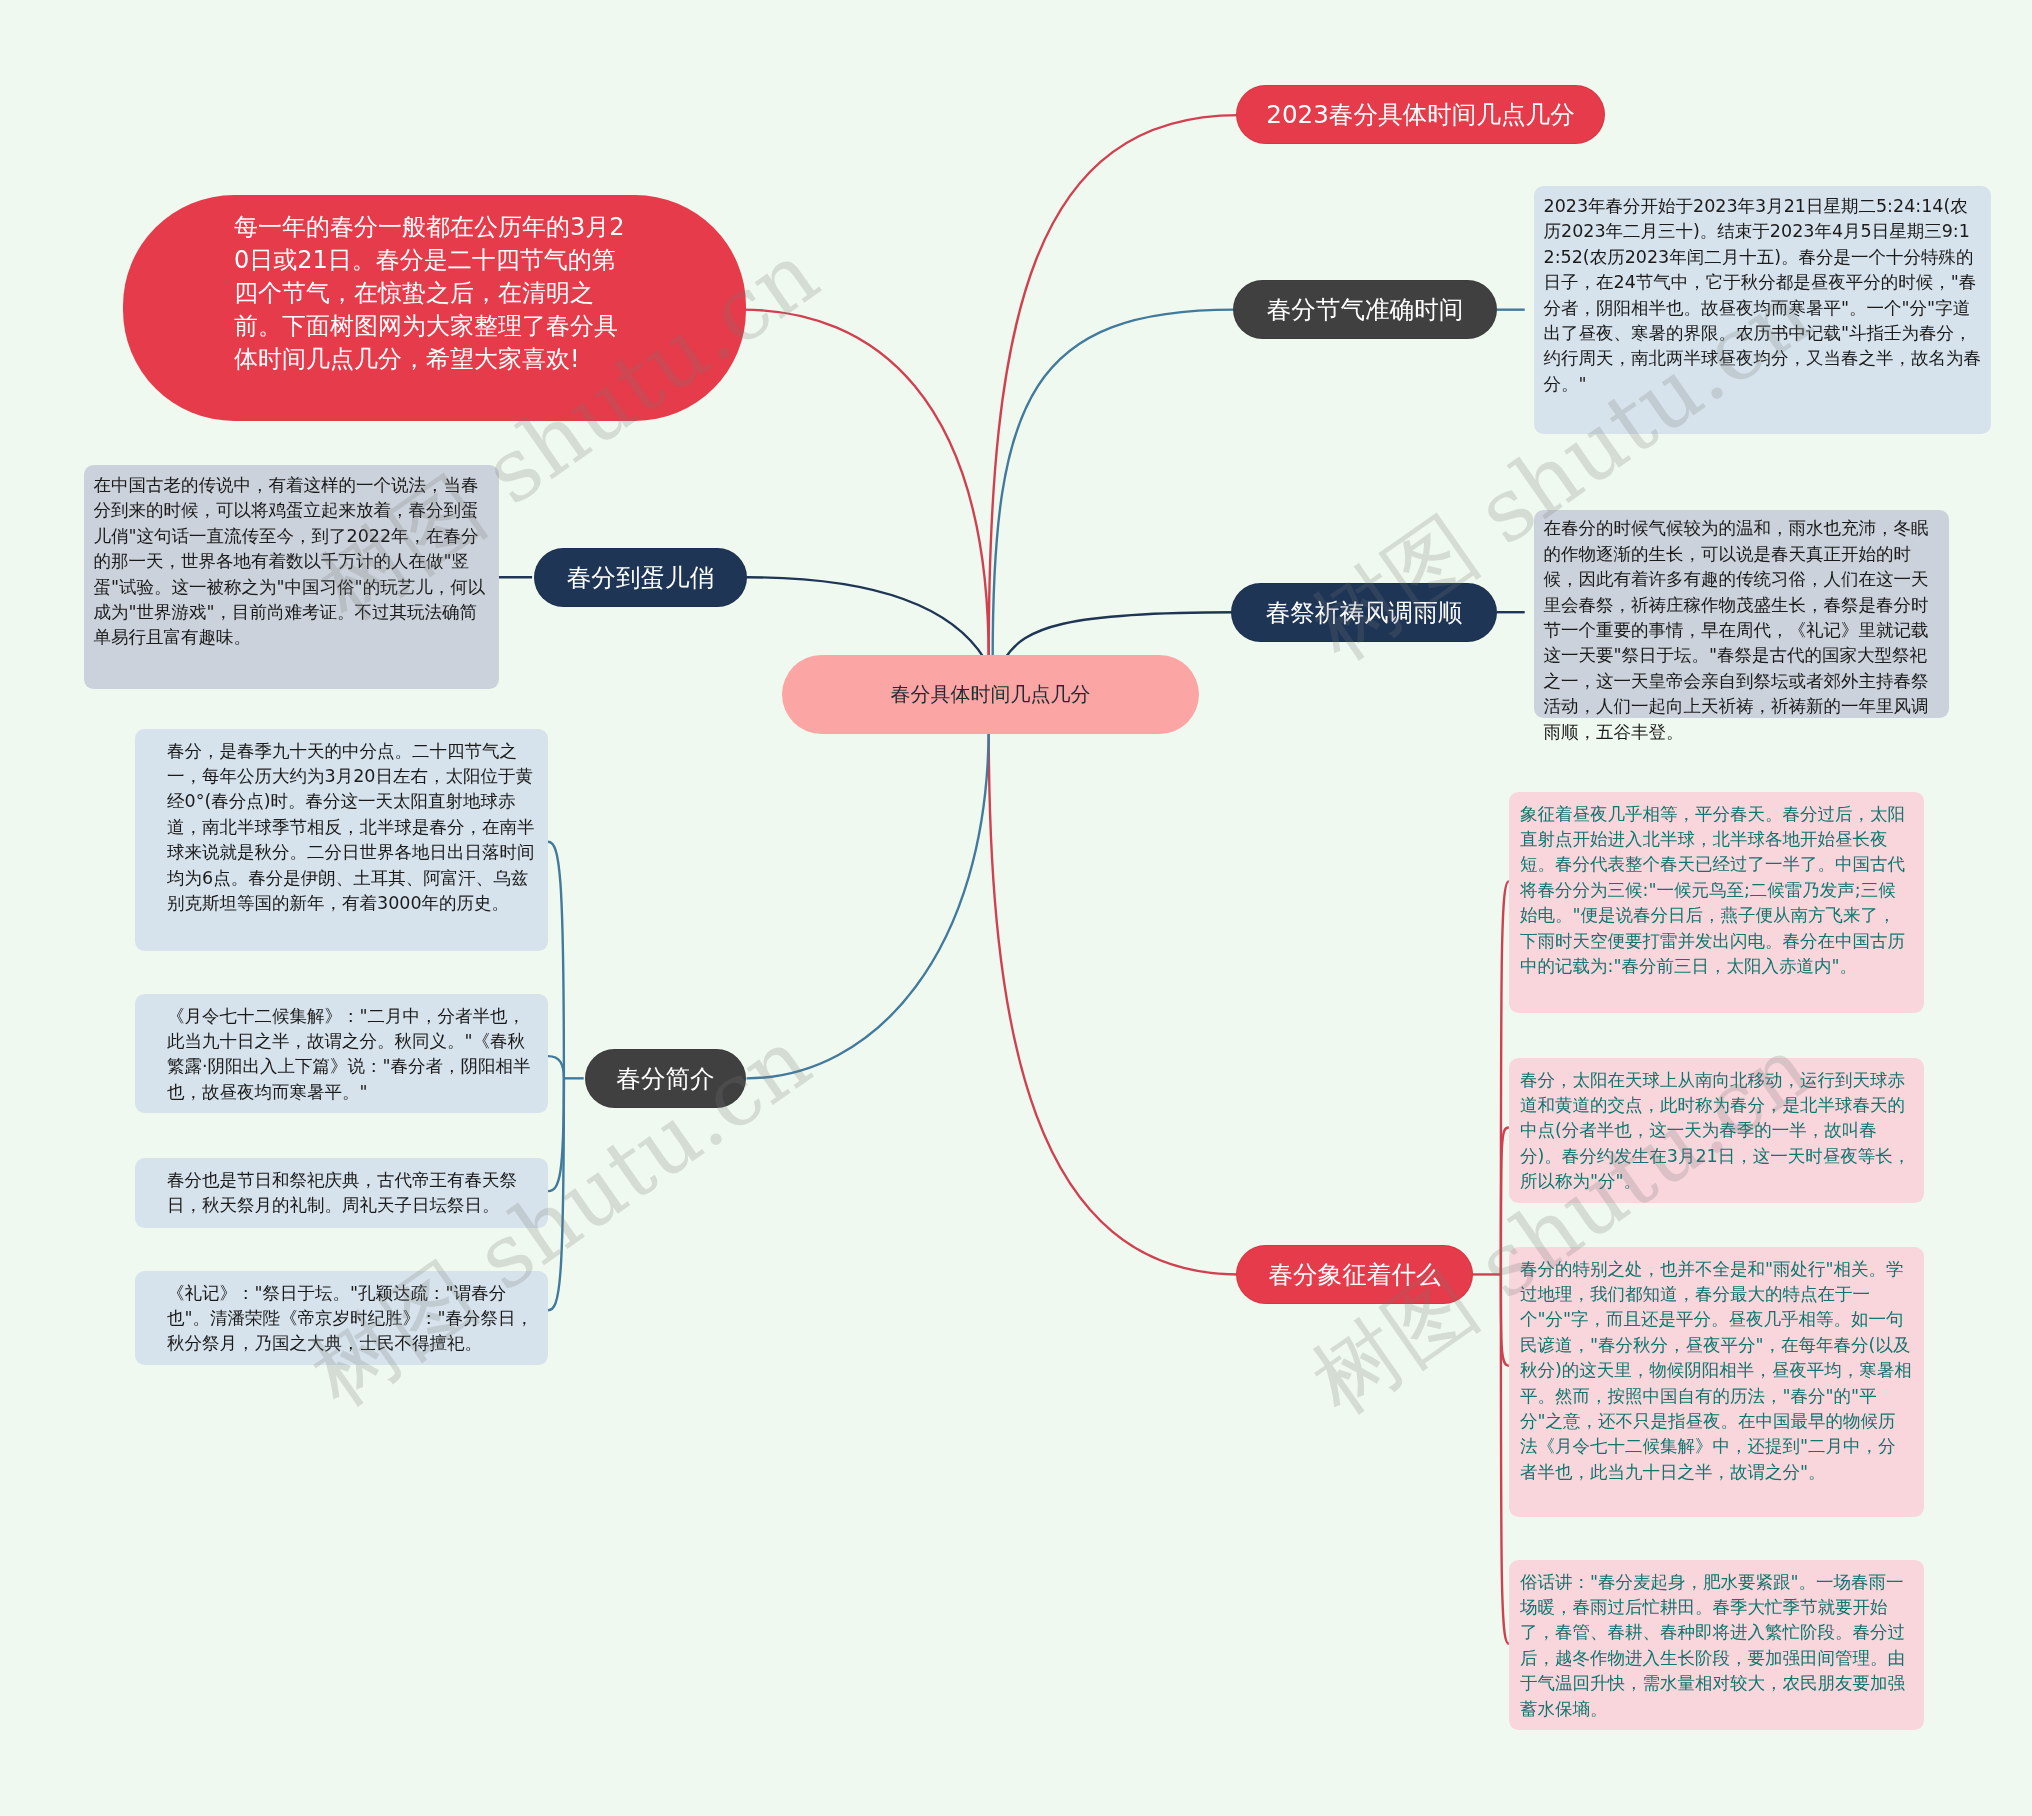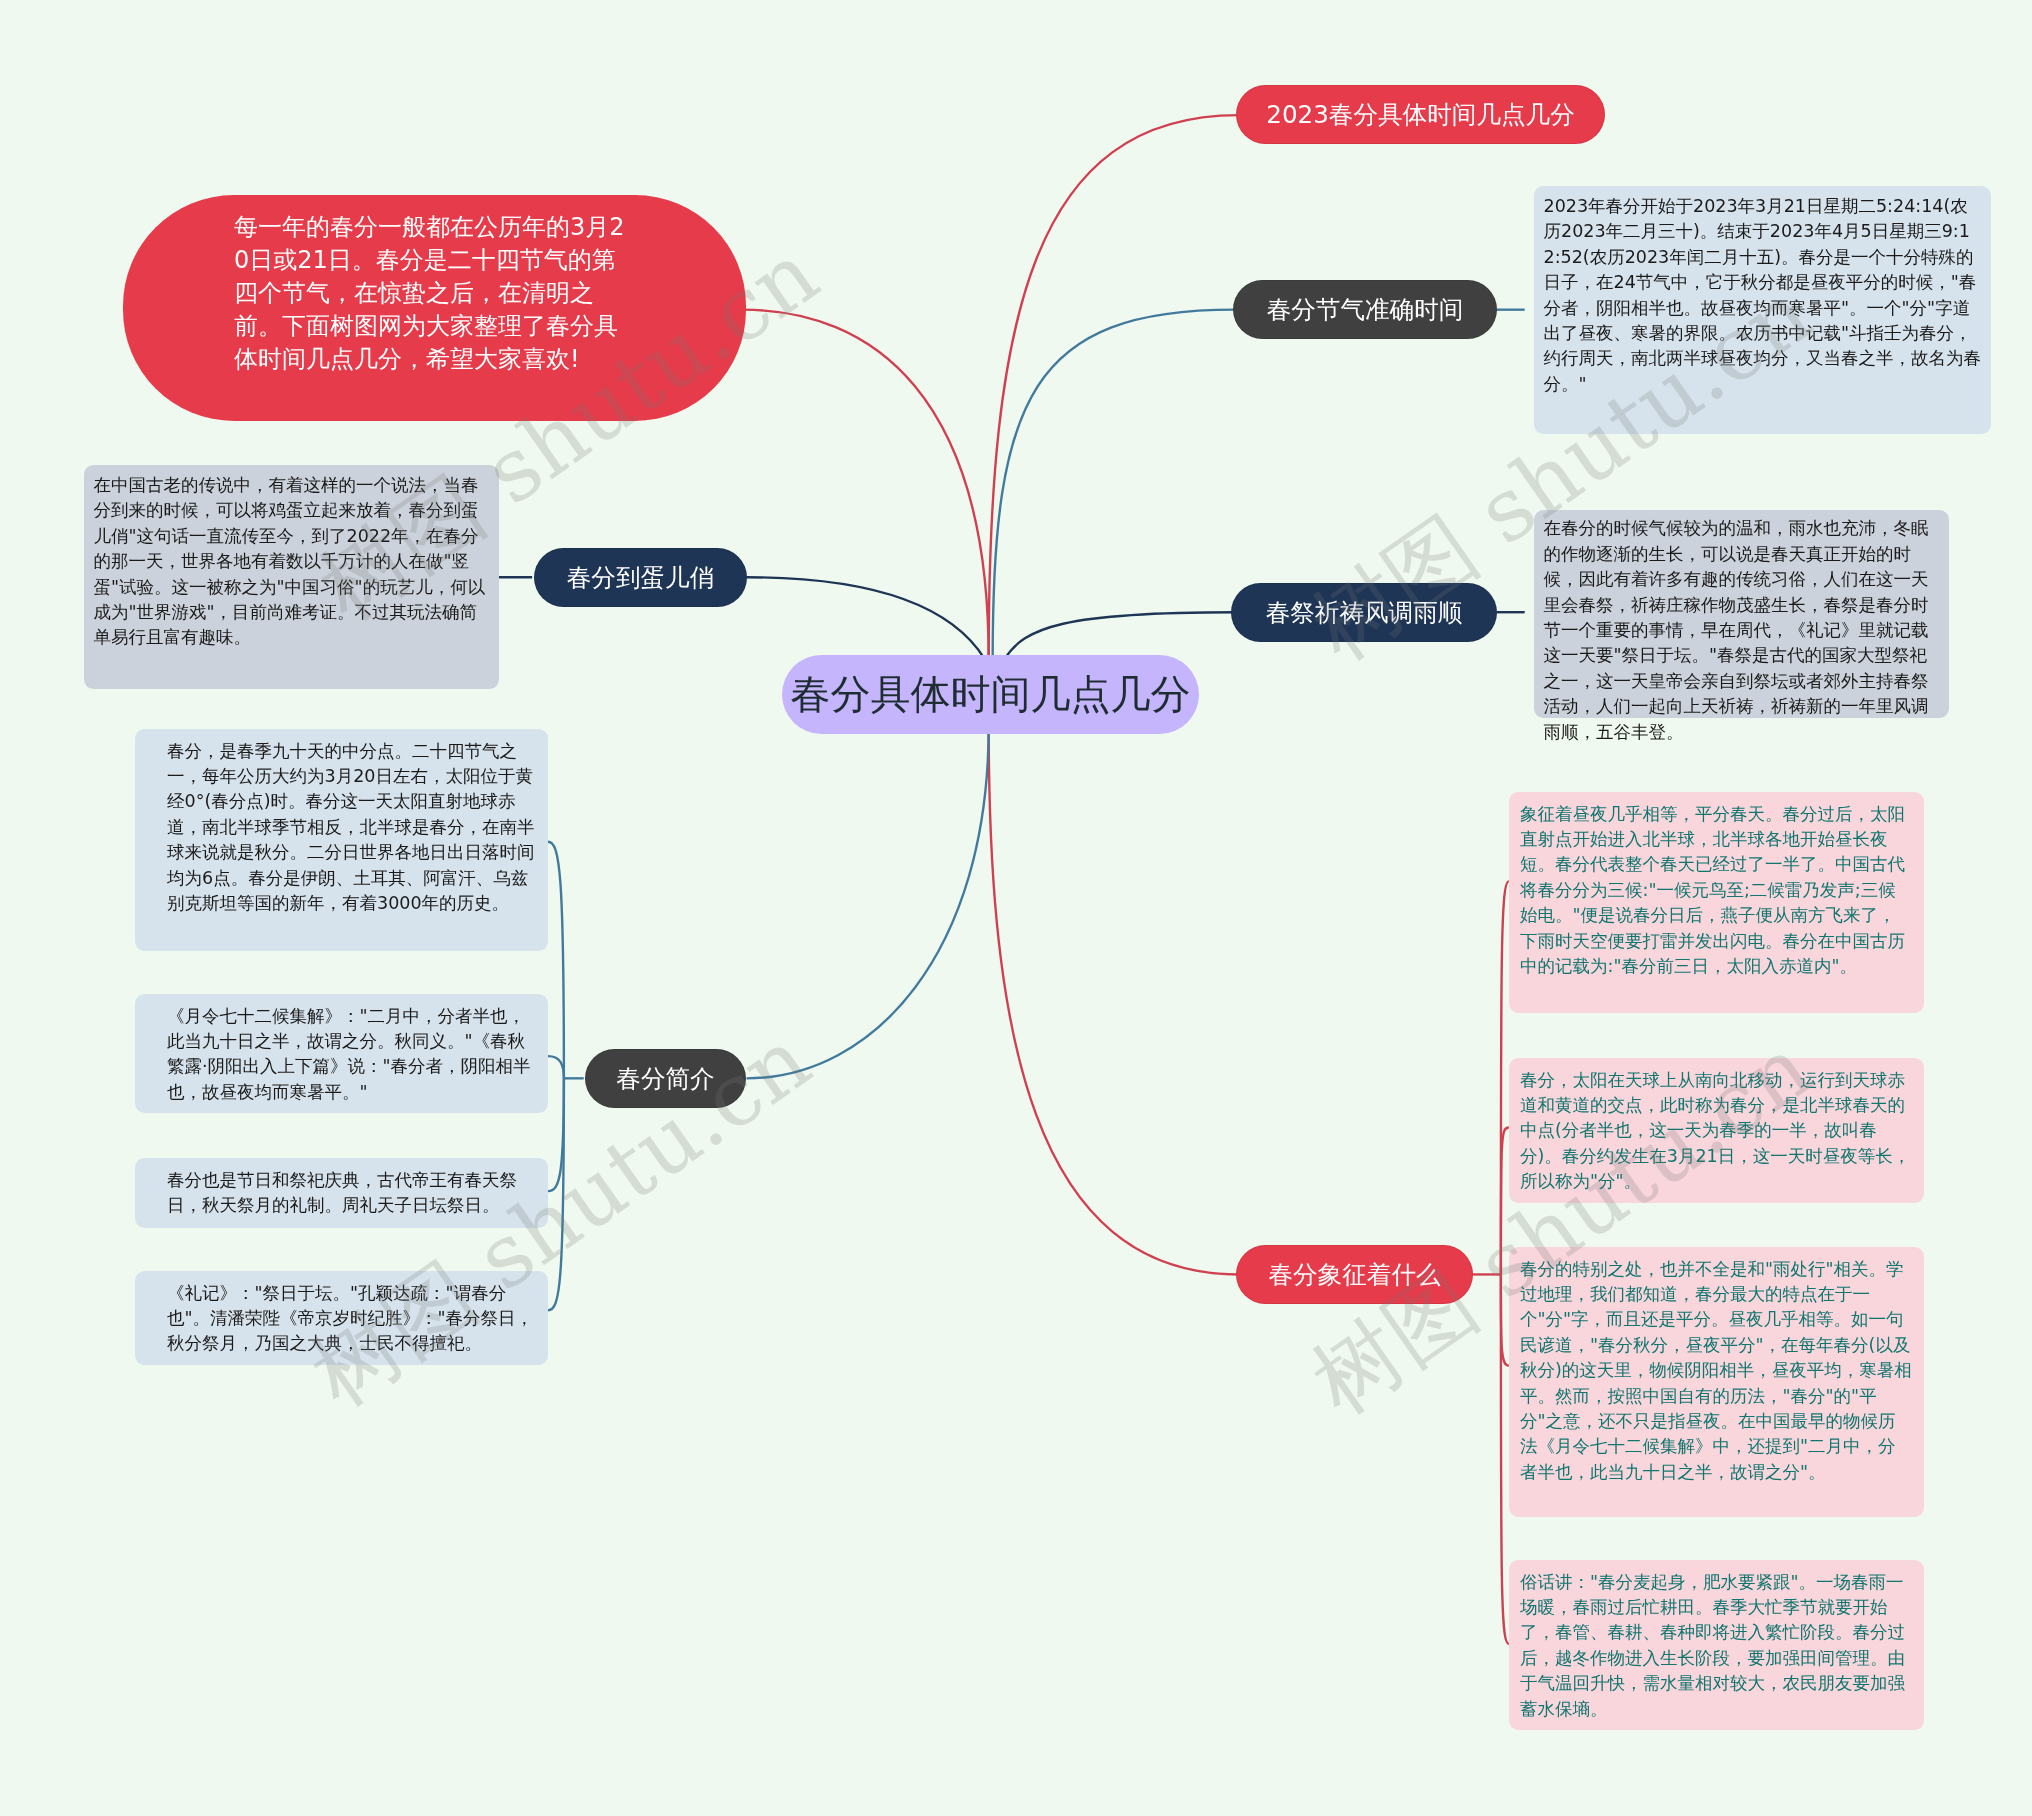--- a/index.html
+++ b/index.html
@@ -7,21 +7,21 @@
     width:2033px; height:1816px; position:relative; overflow:hidden;
     background:#f0f9ef;
     font-family:"DejaVu Sans","Liberation Sans",sans-serif;
   }
   svg.links { position:absolute; left:0; top:0; width:2033px; height:1816px; pointer-events:none; }
   .node { position:absolute; box-sizing:border-box; display:flex; align-items:center; justify-content:center; text-align:right; }
   .pill { border-radius:793px; color:#fff; font-size:24.6px; white-space:nowrap; border:1.6px solid rgba(0,0,0,0.08); }
   .red { background:#e63b4a; }
   .steel { background:#404040; }
   .navy { background:#1e3555; }
-  .central { background:#c4b5fd; color:#1f2d33; font-size:40px; border-radius:793px; }
+  .central { background:#fca5a5; color:#1f2d33; font-size:20px; border-radius:793px; }
   .note {
     position:absolute; box-sizing:border-box; border-radius:9.5px;
     font-size:17.5px; line-height:25.4px; padding:9.5px 11px; text-align:left; color:#1a1a1a;
     word-break:break-all;
   }
   .gray { background:#ccd2db; }
   .blue { background:#d7e3ec;padding-left:32px; }
   .pink { background:#f8d6dc; color:#0f766e; }
   .intro {
     position:absolute; box-sizing:border-box; background:#e63b4a; color:#ffffff;

